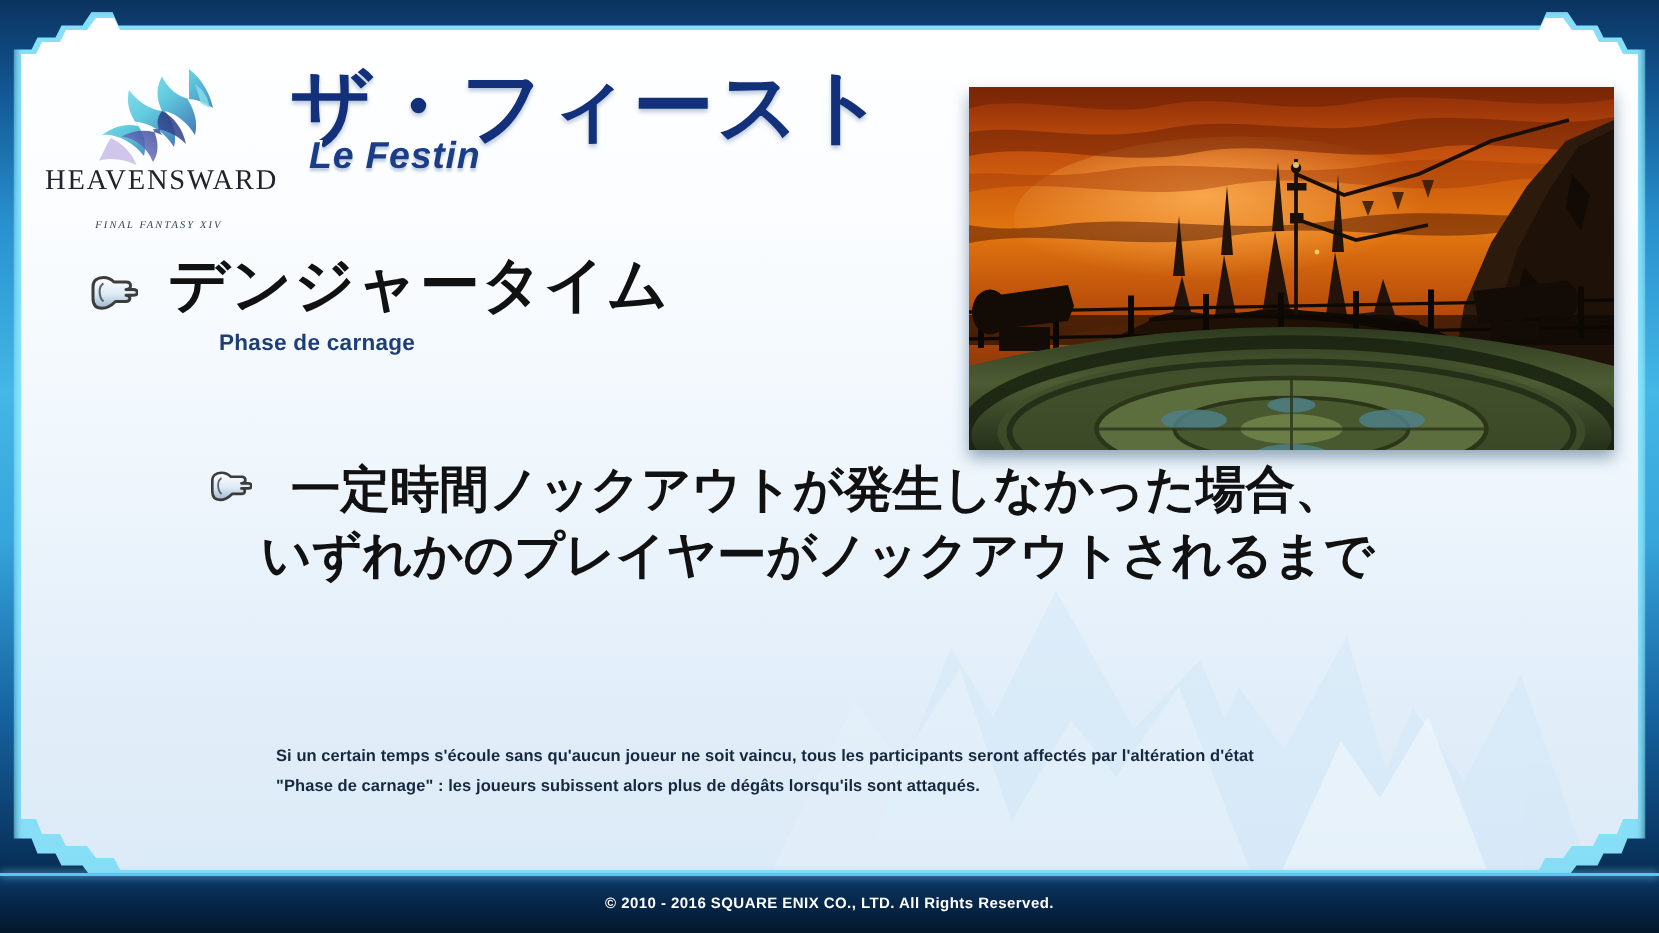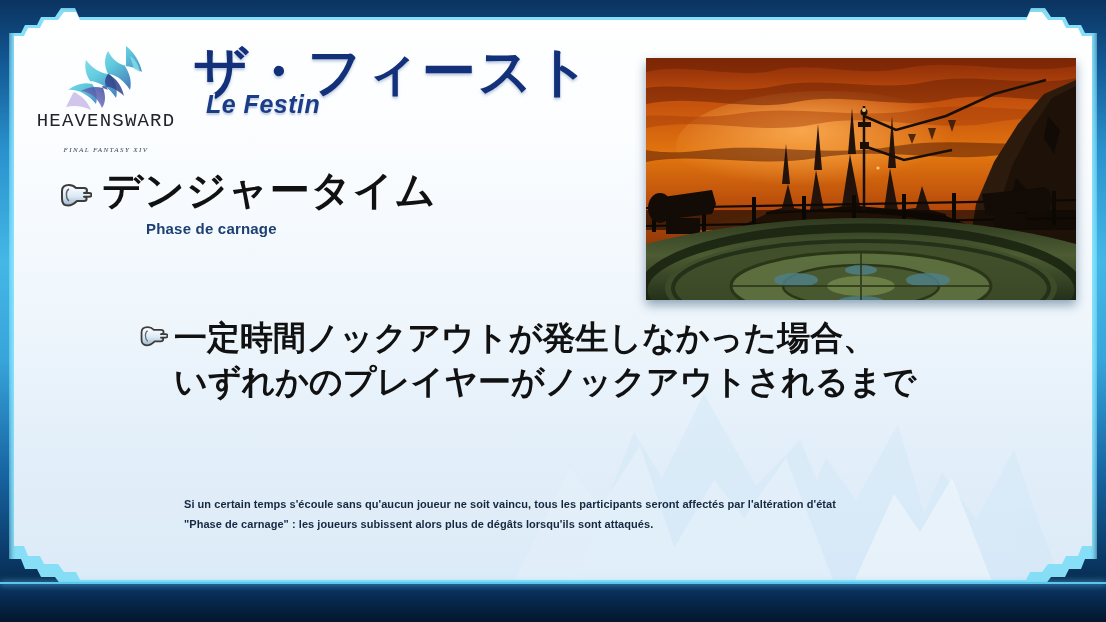--- a/index.html
+++ b/index.html
@@ -118,21 +118,21 @@
   
   .logo {
     position: absolute;
     left: 16px;
     top: 28px;
     width: 152px;
     text-align: center;
   }
   .logo-art { width: 152px; height: 78px; display:block; }
   .logo-title {
-    font-family: Liberation Mono, monospace;
+    font-family: Liberation Serif, serif;
     font-size: 19px;
     letter-spacing: 1.2px;
     color: #20242b;
     margin-top: -6px;
     white-space: nowrap;
   }
   .logo-sub {
     font-family: "Liberation Serif", "DejaVu Serif", serif;
     font-size: 7px;
     letter-spacing: 1.4px;
@@ -187,20 +187,21 @@
   }
   .shot svg { display:block; width:100%; height:100%; }
 
   
   .section {
     position: absolute;
     left: 44px;
     top: 158px;
     display: flex;
     align-items: flex-start;
+    gap: 10px;
   }
   .hand {
     width: 34px;
     height: 26px;
     margin-top: 14px;
     margin-right: 10px;
     flex: none;
   }
   .section-jp {
     font-size: 40px;
@@ -216,23 +217,24 @@
     color: #1d3f74;
     margin-top: 2px;
     margin-left: 28px;
     letter-spacing: 0.2px;
   }
 
   
   .body-block {
     position: absolute;
     left: 124px;
-    top: 306px;
+    top: 294px;
     display: flex;
     align-items: flex-start;
+    text-align: center;
   }
   .hand2 {
     width: 30px;
     height: 24px;
     margin-top: 8px;
     margin-right: 6px;
     flex: none;
   }
   .body-jp {
     font-size: 33px;
@@ -506,14 +508,15 @@
       <div class="fr-block">
         <div class="fr-line">Si un certain temps s'écoule sans qu'aucun joueur ne soit vaincu, tous les participants seront affectés par l'altération d'état</div>
         <div class="fr-line">"Phase de carnage" : les joueurs subissent alors plus de dégâts lorsqu'ils sont attaqués.</div>
       </div>
 
     </div>
   </div>
 
   <div class="footer">
     <div class="footer-line"></div>
+    <div class="copyright">© 2010 - 2016 SQUARE ENIX CO., LTD. All Rights Reserved.</div>
   </div>
 </div>
 
 </body></html>

